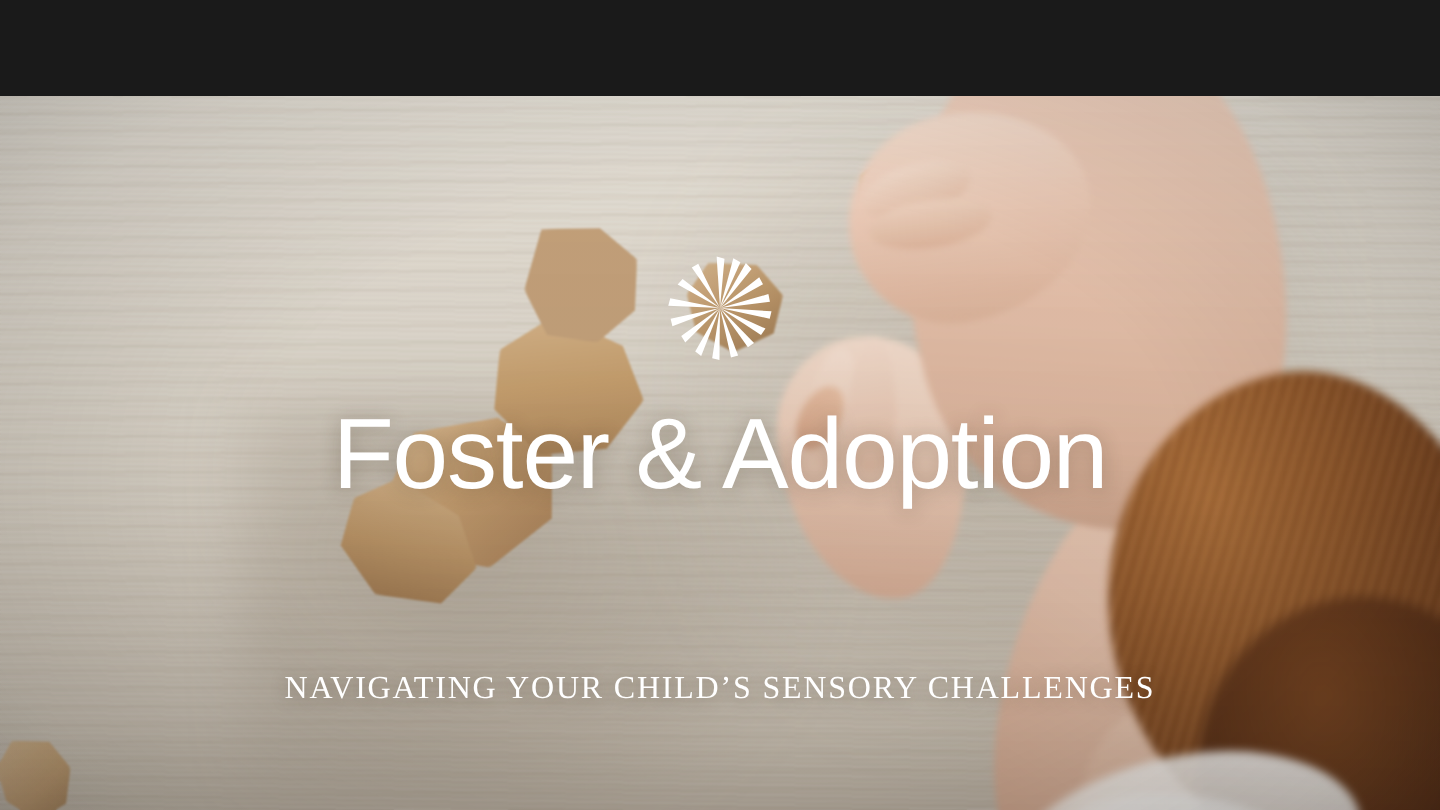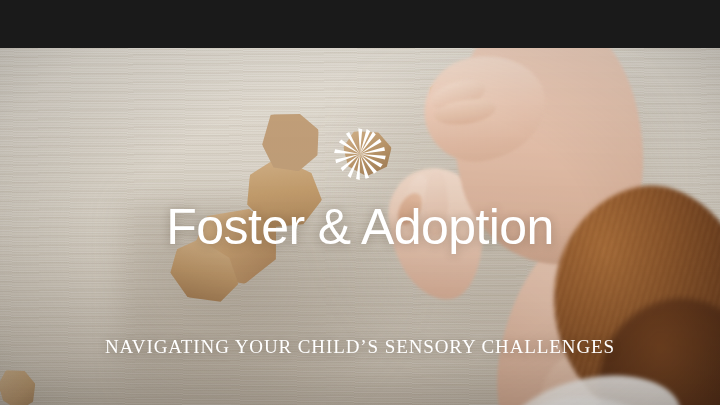--- a/index.html
+++ b/index.html
@@ -347,21 +347,21 @@
   }
 
   .subtitle {
     position: absolute;
     top: 288px;
     left: 0; right: 0;
     text-align: center;
     color: #ffffff;
     font-family: "Liberation Serif", serif;
     font-weight: 400;
-    font-size: 19px;
+    font-size: 16px;
     letter-spacing: 0.9px;
     text-shadow: 0 1px 8px rgba(60,45,30,0.35);
   }
 </style>
 </head>
 <body>
 
 <div class="banner">
 
   <div class="photo">

